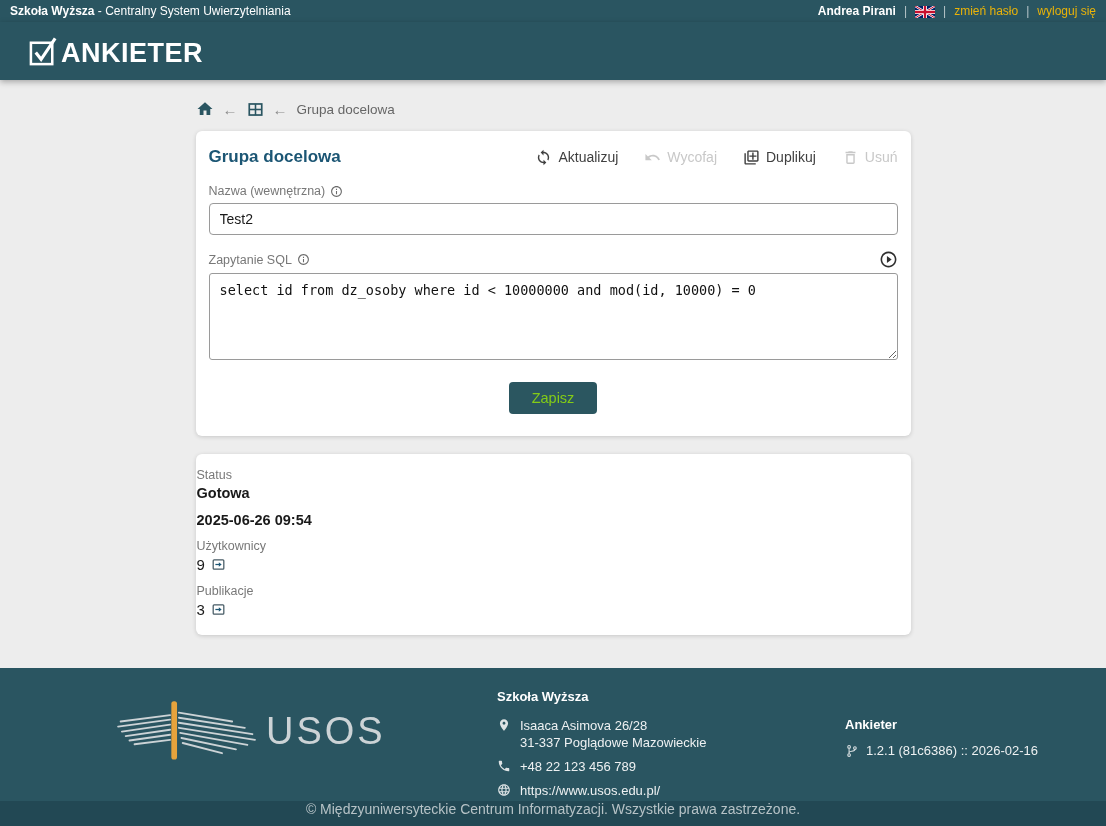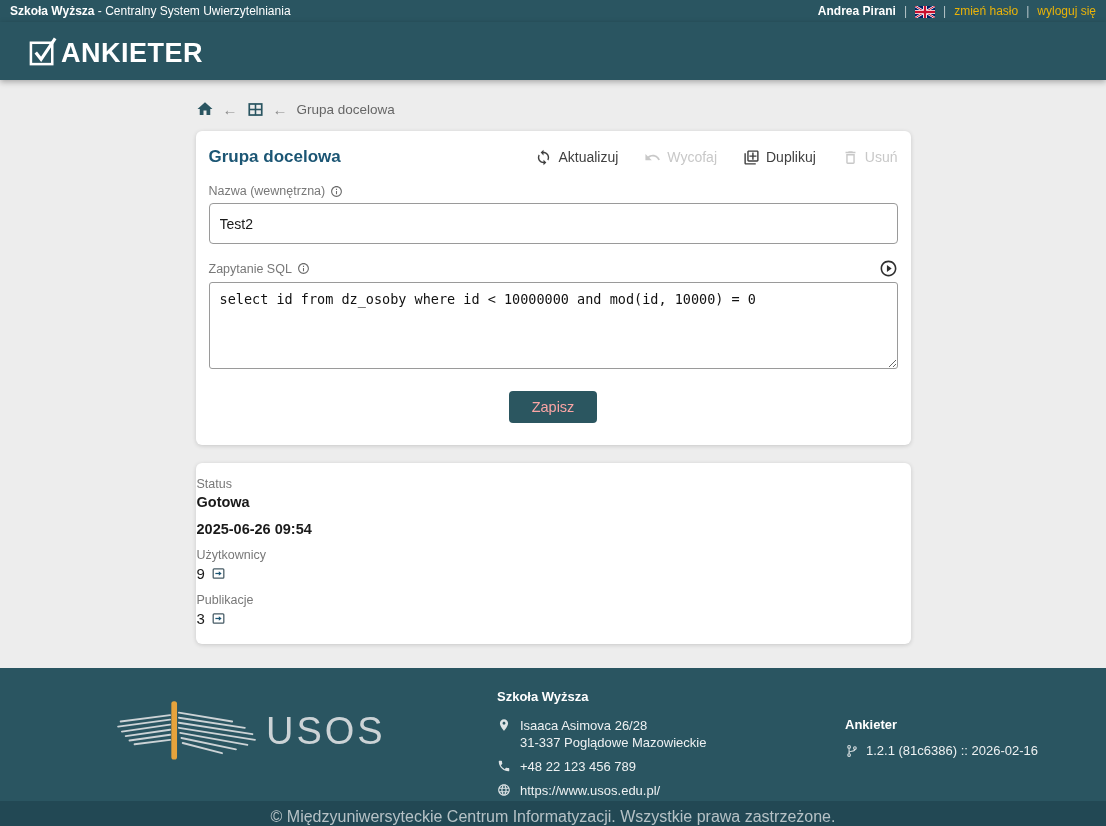--- a/index.html
+++ b/index.html
@@ -45,25 +45,25 @@
   .action svg{width:17px;height:17px;fill:var(--active)}
   .action.disabled{color:var(--disabled);cursor:default}
   .action.disabled svg{fill:var(--disabled)}
 
   .field-label{margin-top:17px;font-size:12.5px;color:var(--label);display:flex;align-items:center;gap:5px}
   .field-label svg{width:13px;height:13px;fill:#6b6b6b}
   .sql-row{display:flex;justify-content:space-between;align-items:center;margin-top:15px}
   .play-btn{display:flex;cursor:pointer}
   .play-btn svg{width:19px;height:19px;fill:#2f2f2f}
 
-  .text-input{width:100%;height:41px;margin-top:5px;border:1px solid #9a9a9a;border-radius:4px;padding:0 10px;font-size:14px;color:#1a1a1a;font-family:"Liberation Sans",sans-serif}
+  .text-input{width:100%;height:32px;margin-top:5px;border:1px solid #9a9a9a;border-radius:4px;padding:0 10px;font-size:14px;color:#1a1a1a;font-family:"Liberation Sans",sans-serif}
   .sql-area{width:100%;height:87px;margin-top:4px;border:1px solid #9a9a9a;border-radius:3px;padding:8px 10px;font-family:"DejaVu Sans Mono",monospace;font-size:13.5px;color:#111;resize:both;overflow:auto}
 
   .save-row{display:flex;justify-content:center;margin-top:18px}
-  .save-btn{background:#2b5660;color:#fca5a5;border:none;border-radius:4px;padding:8px 23px;font-size:14.5px;font-family:"Liberation Sans",sans-serif;cursor:pointer}
+  .save-btn{background:#2b5660;color:#84cc16;border:none;border-radius:4px;padding:8px 23px;font-size:14.5px;font-family:"Liberation Sans",sans-serif;cursor:pointer}
 
   .card2{margin-top:18px;padding:14px 1px 17px}
   .info-row{margin-bottom:11px}
   .info-row:last-child{margin-bottom:0}
   .info-label{font-size:12.5px;color:var(--label);margin-bottom:3px}
   .info-value{font-size:14.5px;color:#1a1a1a;font-weight:bold}
   .info-link{display:flex;align-items:center;gap:6px;font-weight:normal;font-size:15px;cursor:pointer}
   .info-link svg{width:15px;height:15px}
 
   
@@ -71,21 +71,21 @@
   .f-logo{position:absolute;left:108px;top:8px;display:flex;align-items:center;cursor:pointer}
   .usos-text{font-size:38px;color:#ccd3d6;letter-spacing:3px;margin-left:6px;font-weight:normal}
   .f-org{position:absolute;left:497px;top:21px;font-size:13px}
   .f-org .org-name{font-weight:bold;margin-bottom:13px;font-size:13px}
   .f-row{display:flex;gap:9px;margin-bottom:7px;line-height:17px;color:#eef1f2}
   .f-row svg{width:14px;height:14px;fill:#dde3e5;flex:none;margin-top:1px}
   .f-app{position:absolute;left:845px;top:49px;font-size:13px}
   .f-app .app-name{font-weight:bold;margin-bottom:11px}
   .f-app .version-row{display:flex;align-items:center;gap:7px;color:#eef1f2}
   .f-app svg{width:14px;height:14px}
-  .strip{height:25px;background:var(--teal-dark);display:flex;align-items:flex-end;justify-content:center;font-size:16px;color:#b6c2c6}
+  .strip{height:25px;background:var(--teal-dark);display:flex;align-items:flex-start;justify-content:center;font-size:14px;color:#b6c2c6}
 </style>
 </head>
 <body>
 
 <div class="topbar">
   <div class="left">
     <b>Szkoła Wyższa</b><span> - Centralny System Uwierzytelniania</span>
   </div>
   <div class="right">
     <b>Andrea Pirani</b>

